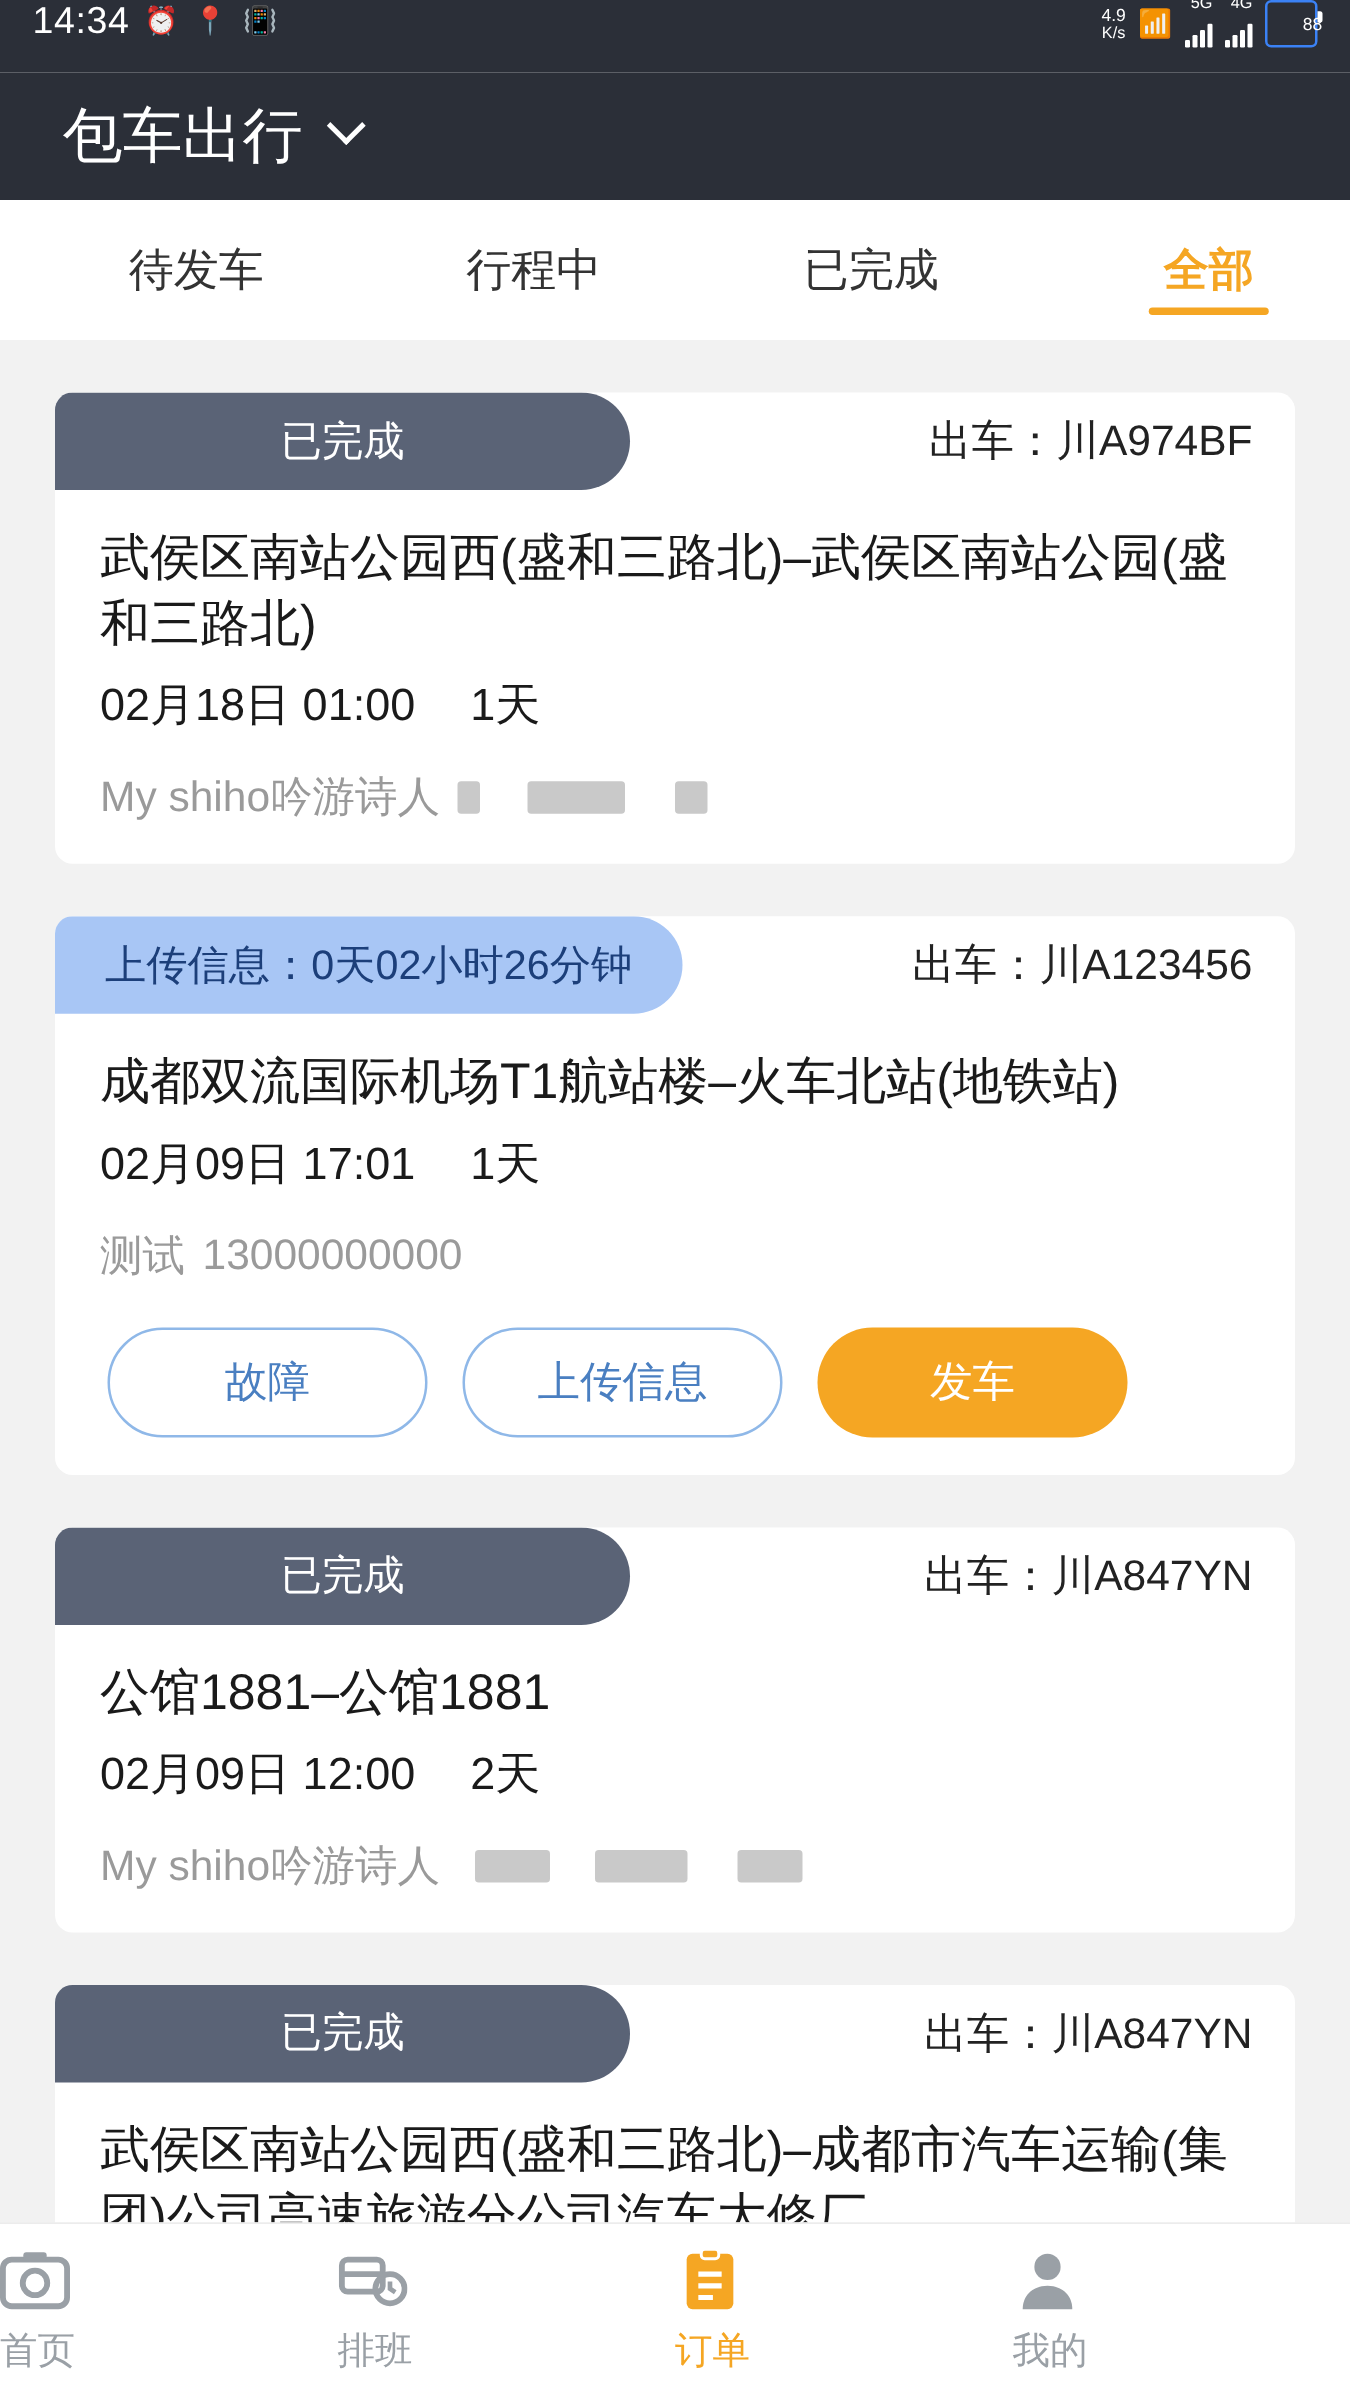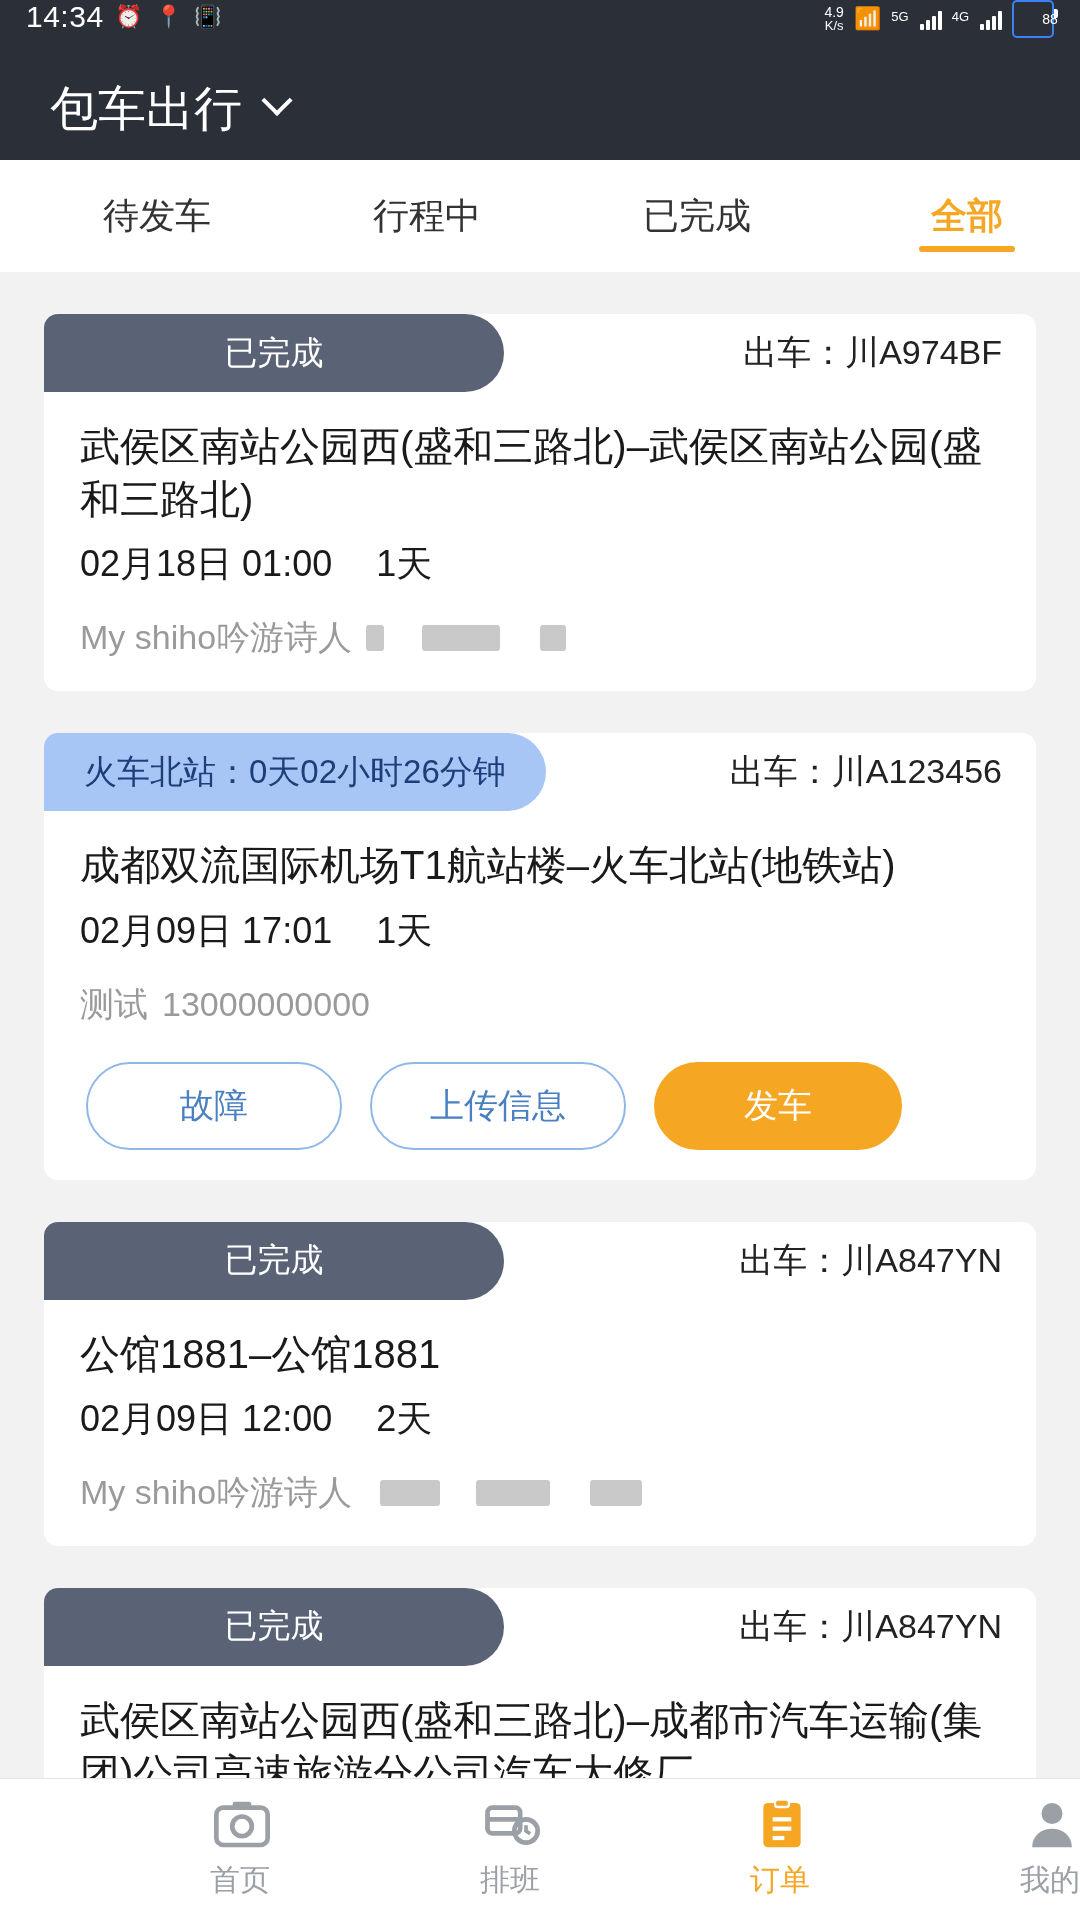--- a/index.html
+++ b/index.html
@@ -20,21 +20,21 @@
   .sb-left { display: flex; align-items: center; gap: 12px; }
   .sb-time { font-size: 30px; letter-spacing: 0.5px; }
   .sb-ico { font-size: 22px; line-height: 1; opacity: .95; }
   .sb-right { display: flex; align-items: center; gap: 10px; }
   .netspeed { font-size: 14px; line-height: 14px; text-align: center; }
   .netspeed small { display: block; font-size: 13px; }
   .sig { display: flex; align-items: flex-end; gap: 2px; height: 22px; }
   .sig i { display: block; width: 4px; background: #fff; border-radius: 1px; }
   .sig i:nth-child(1){height:6px}.sig i:nth-child(2){height:10px}
   .sig i:nth-child(3){height:14px}.sig i:nth-child(4){height:19px}
-  .sig-wrap { display: flex; align-items: flex-end; gap: 11px; }
+  .sig-wrap { display: flex; align-items: flex-end; gap: 1px; flex-direction: column; }
   .gtag { font-size: 13px; transform: translateY(-6px); }
   .battery {
     border: 2px solid #3b82f6; border-radius: 5px; width: 42px; height: 38px;
     font-size: 14px; display: flex; align-items: center; justify-content: center;
     position: relative;
     padding-left: 34px;
   }
   .battery::after {
     content: ""; position: absolute; right: -6px; top: 7px;
     width: 4px; height: 9px; background: #fff; border-radius: 0 2px 2px 0;
@@ -120,21 +120,21 @@
   .btn.primary { background: #f5a623; color: #fff; min-width: 248px; padding: 0 52px; }
 
   
   .bottomnav {
     position: absolute; left: 0; right: 0; bottom: 0; height: 142px;
     background: #fff; border-top: 1px solid #e6e6e6;
     display: flex; align-items: center;
   }
   .navitem {
     flex: 1; display: flex; flex-direction: column;
-    align-items: flex-end; justify-content: center; gap: 10px;
+    align-items: flex-start; justify-content: center; gap: 10px;
     color: #9aa0a6; font-size: 30px;
   }
   .navitem.active { color: #f5a623; }
   .navicon { width: 56px; height: 52px; position: relative; }
 </style>
 </head>
 <body>
 
 <div class="phone">
 
@@ -204,21 +204,21 @@
       <div class="contact">
         <span>My shiho吟游诗人</span>
         <span class="blur" style="width:18px"></span>
         <span class="blur" style="width:78px;margin-left:24px"></span>
         <span class="blur" style="width:26px;margin-left:26px"></span>
       </div>
     </div>
 
     <div class="card">
       <div class="card-head">
-        <div class="badge countdown">火车北站：0天02小时26分钟</div>
+        <div class="badge countdown">上传信息：0天02小时26分钟</div>
         <div class="plate">
           <span>出车：</span><span>川A123456</span>
         </div>
       </div>
       <div class="route">成都双流国际机场T1航站楼–火车北站(地铁站)</div>
       <div class="meta">
         <span>02月09日 17:01</span>
         <span>1天</span>
       </div>
       <div class="contact">

